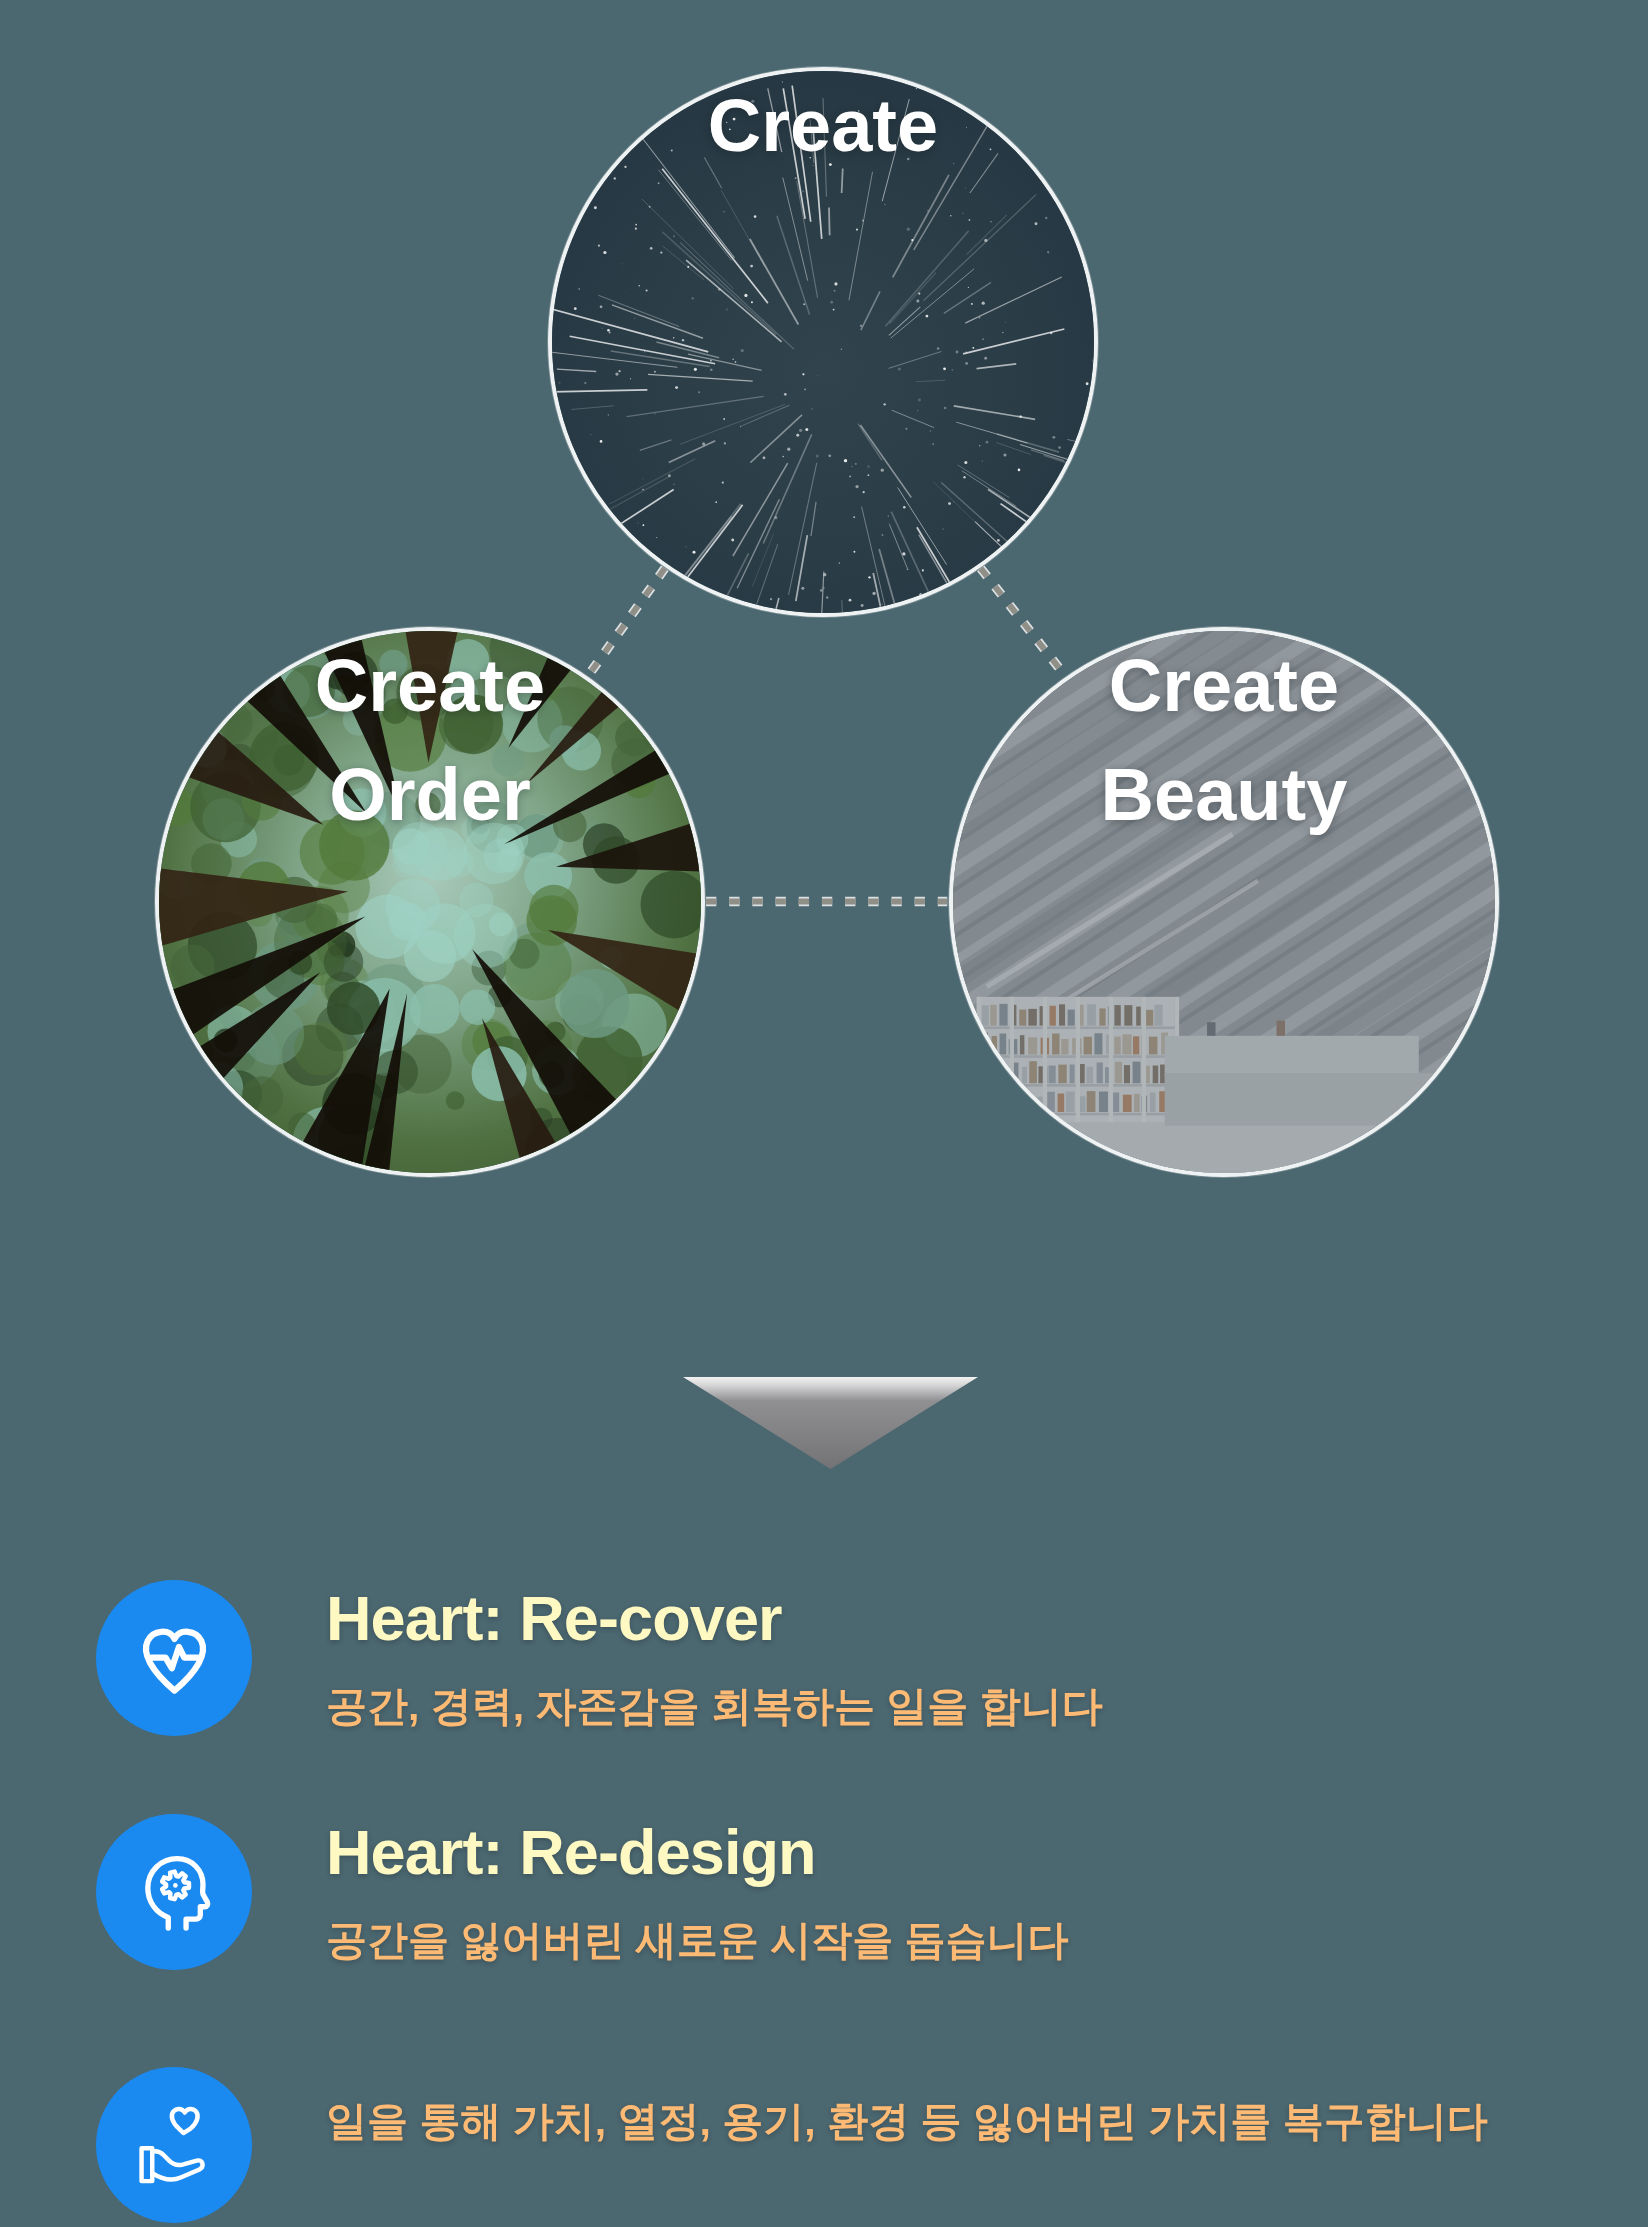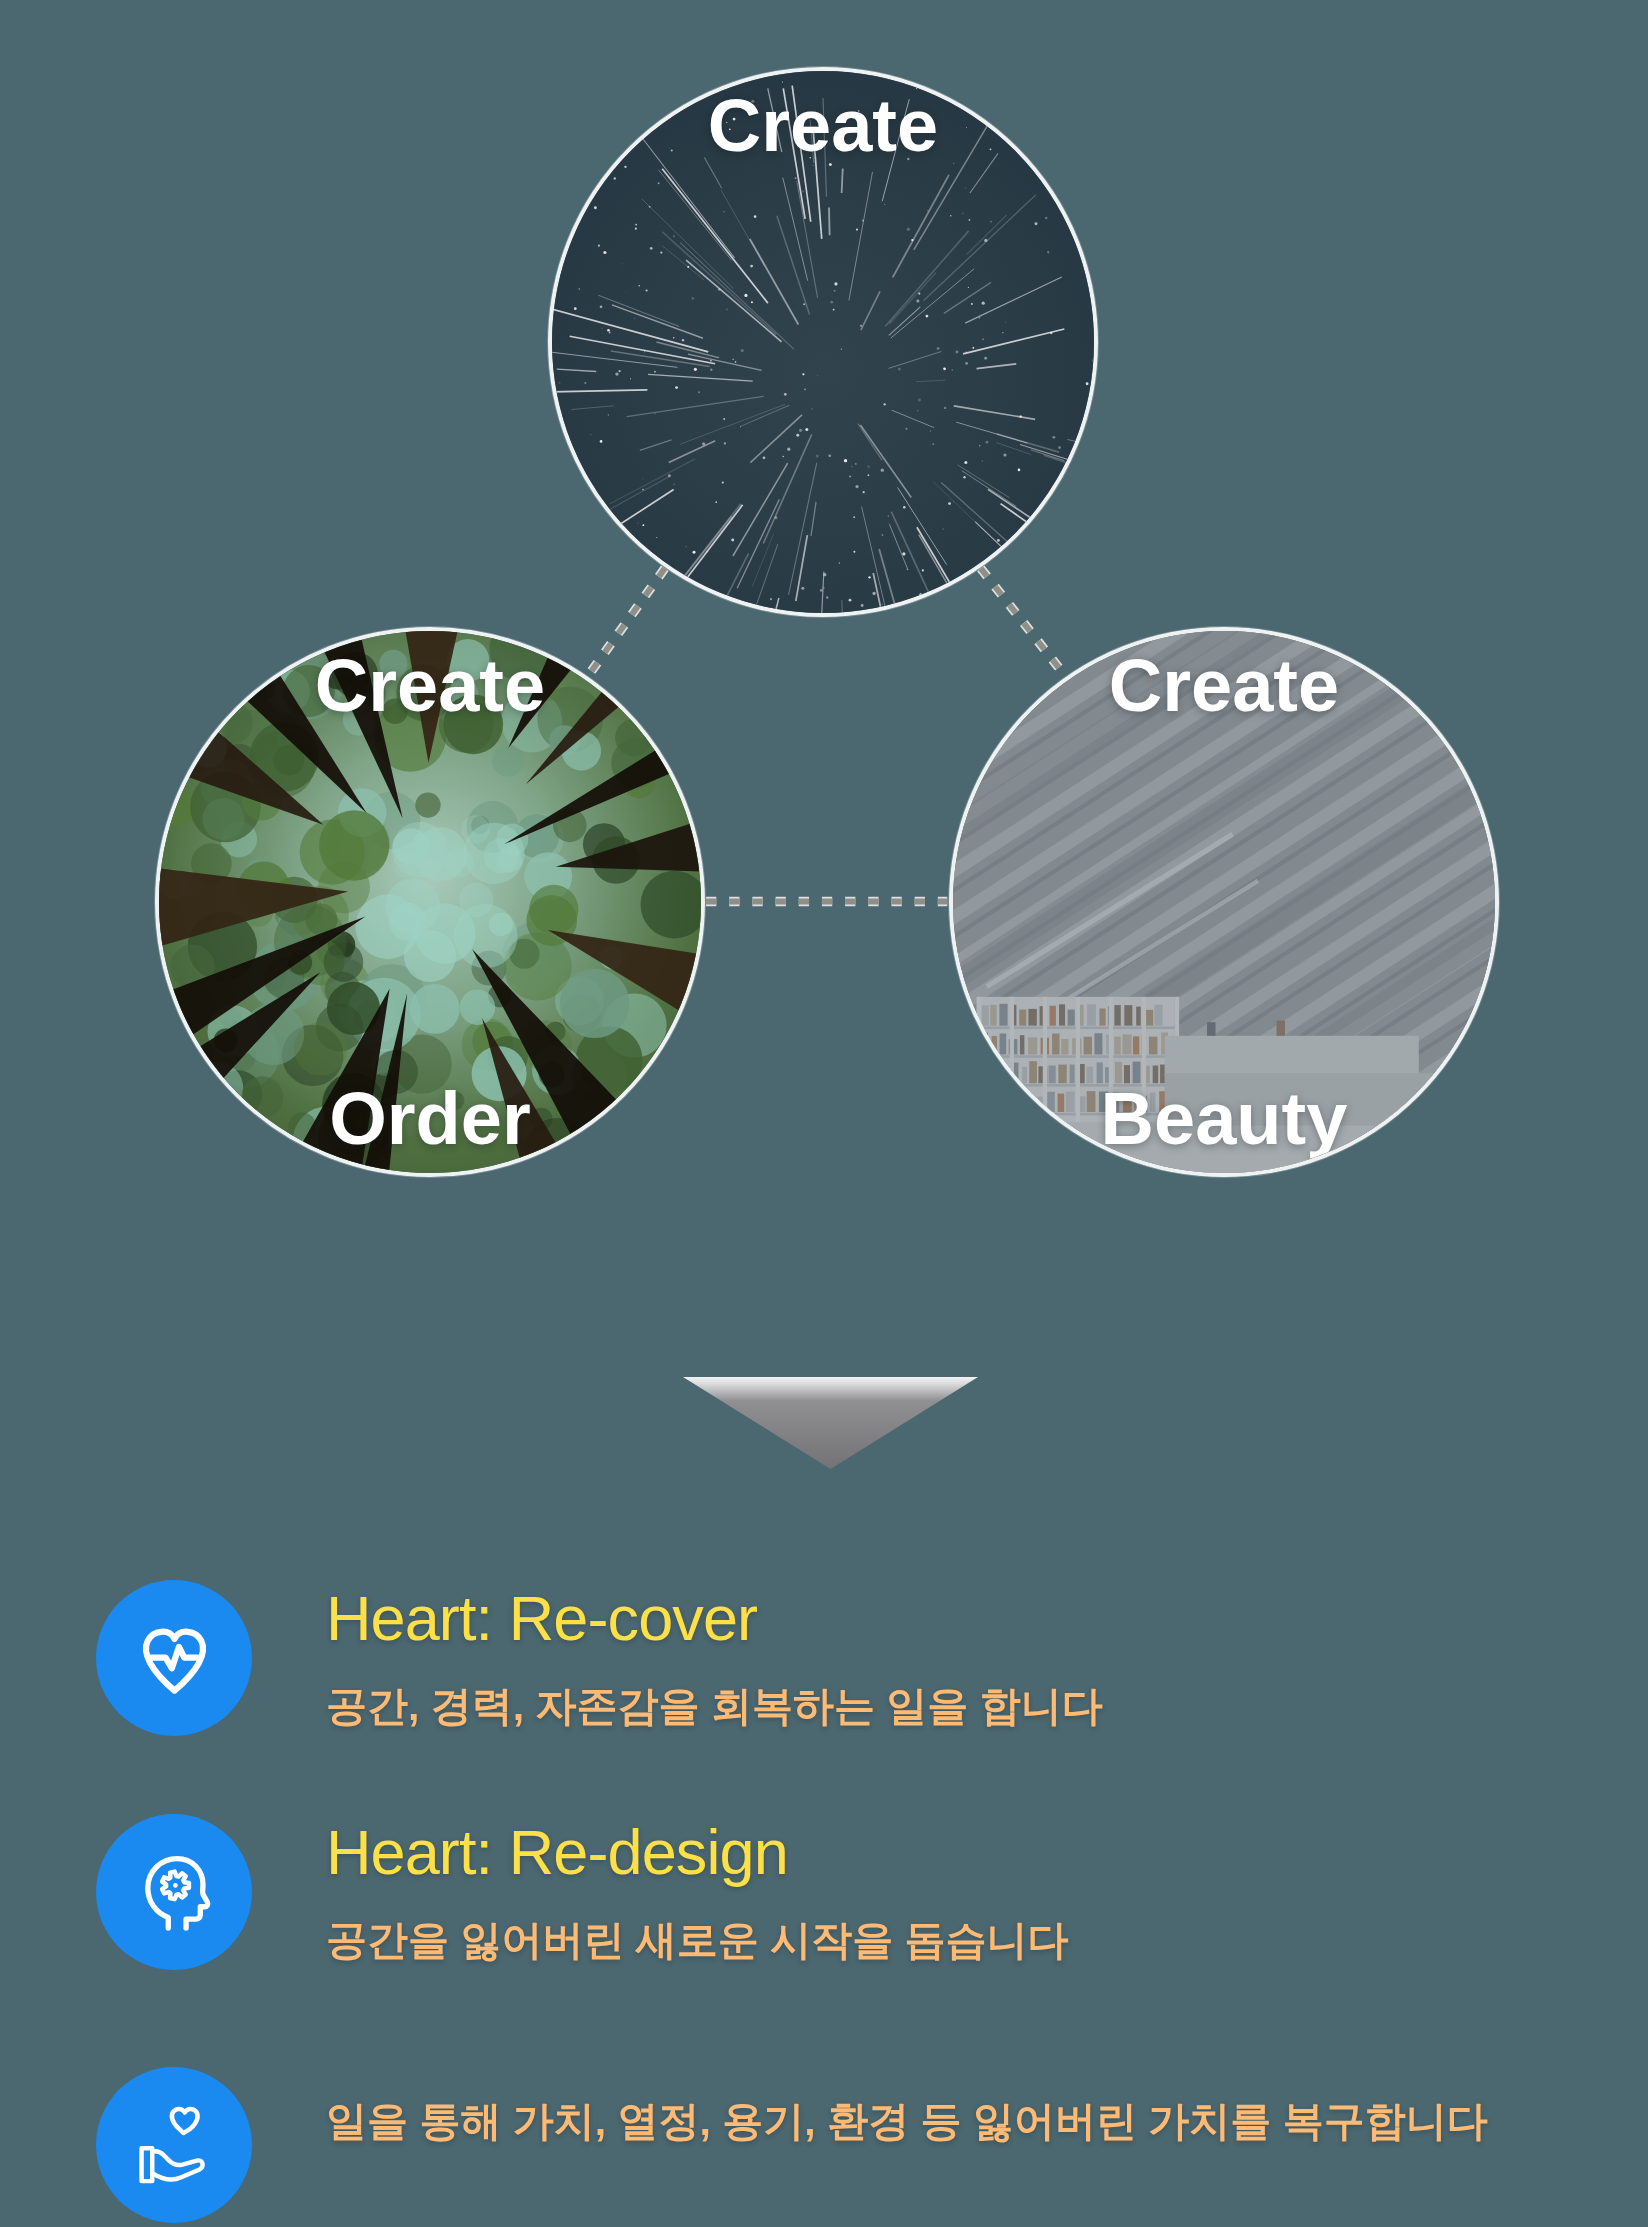--- a/index.html
+++ b/index.html
@@ -27,21 +27,21 @@
     box-sizing:border-box;
     box-shadow:0 0 0 0.9px rgba(255,255,255,.25);
   }
   .circle-space{left:548px;top:67px;}
   .circle-order{left:155px;top:627px;}
   .circle-beauty{left:949px;top:627px;}
   .circle-art{position:absolute;left:0;top:0;width:100%;height:100%;}
   .circle-label{
     position:absolute;inset:0;
     display:flex;flex-direction:column;
-    align-items:center;justify-content:space-between;
+    align-items:center;justify-content:flex-start;
     color:#fff;
     font-weight:bold;
     font-size:74px;
     line-height:109px;
     text-align:center;
     text-shadow:0 1.7px 8.6px rgba(20,30,35,.35);
     letter-spacing:0;
   }
   
   .down-triangle{
@@ -67,23 +67,23 @@
     background:var(--accent,#1a8af0);
     display:flex;align-items:center;justify-content:center;
   }
   .feature-icon svg{width:89px;height:89px;}
   .feature-text{
     position:absolute;left:230px;top:0;right:0;
   }
   .feature-title{
     margin:5.2px 0 0 0;
     font-size:63px;
-    font-weight:normal;
+    font-weight:bold;
     line-height:1.06;
-    color:#fde047;
+    color:#fef9c3;
     letter-spacing:-0.9px;
     text-shadow:0 1.7px 5.2px rgba(25,35,40,.3);
   }
   .feature-desc{
     margin:31px 0 0 0;
     font-size:41px;
     font-weight:bold;
     line-height:1.15;
     color:#fdba74;
     text-shadow:0 1.7px 5.2px rgba(25,35,40,.3);

